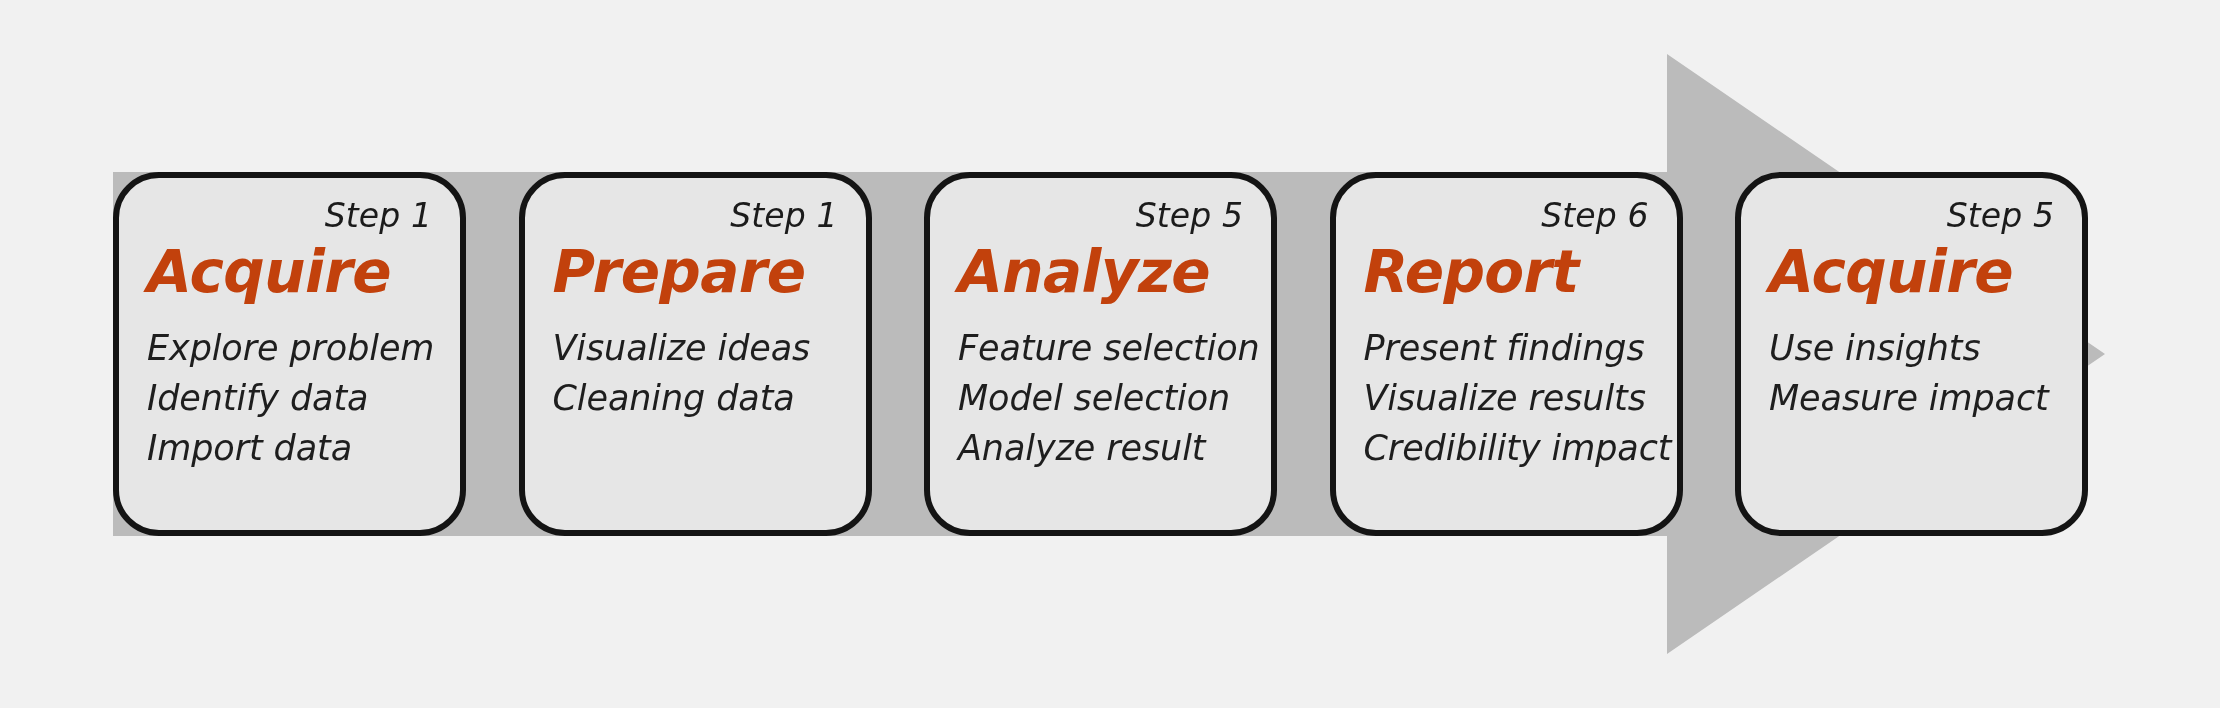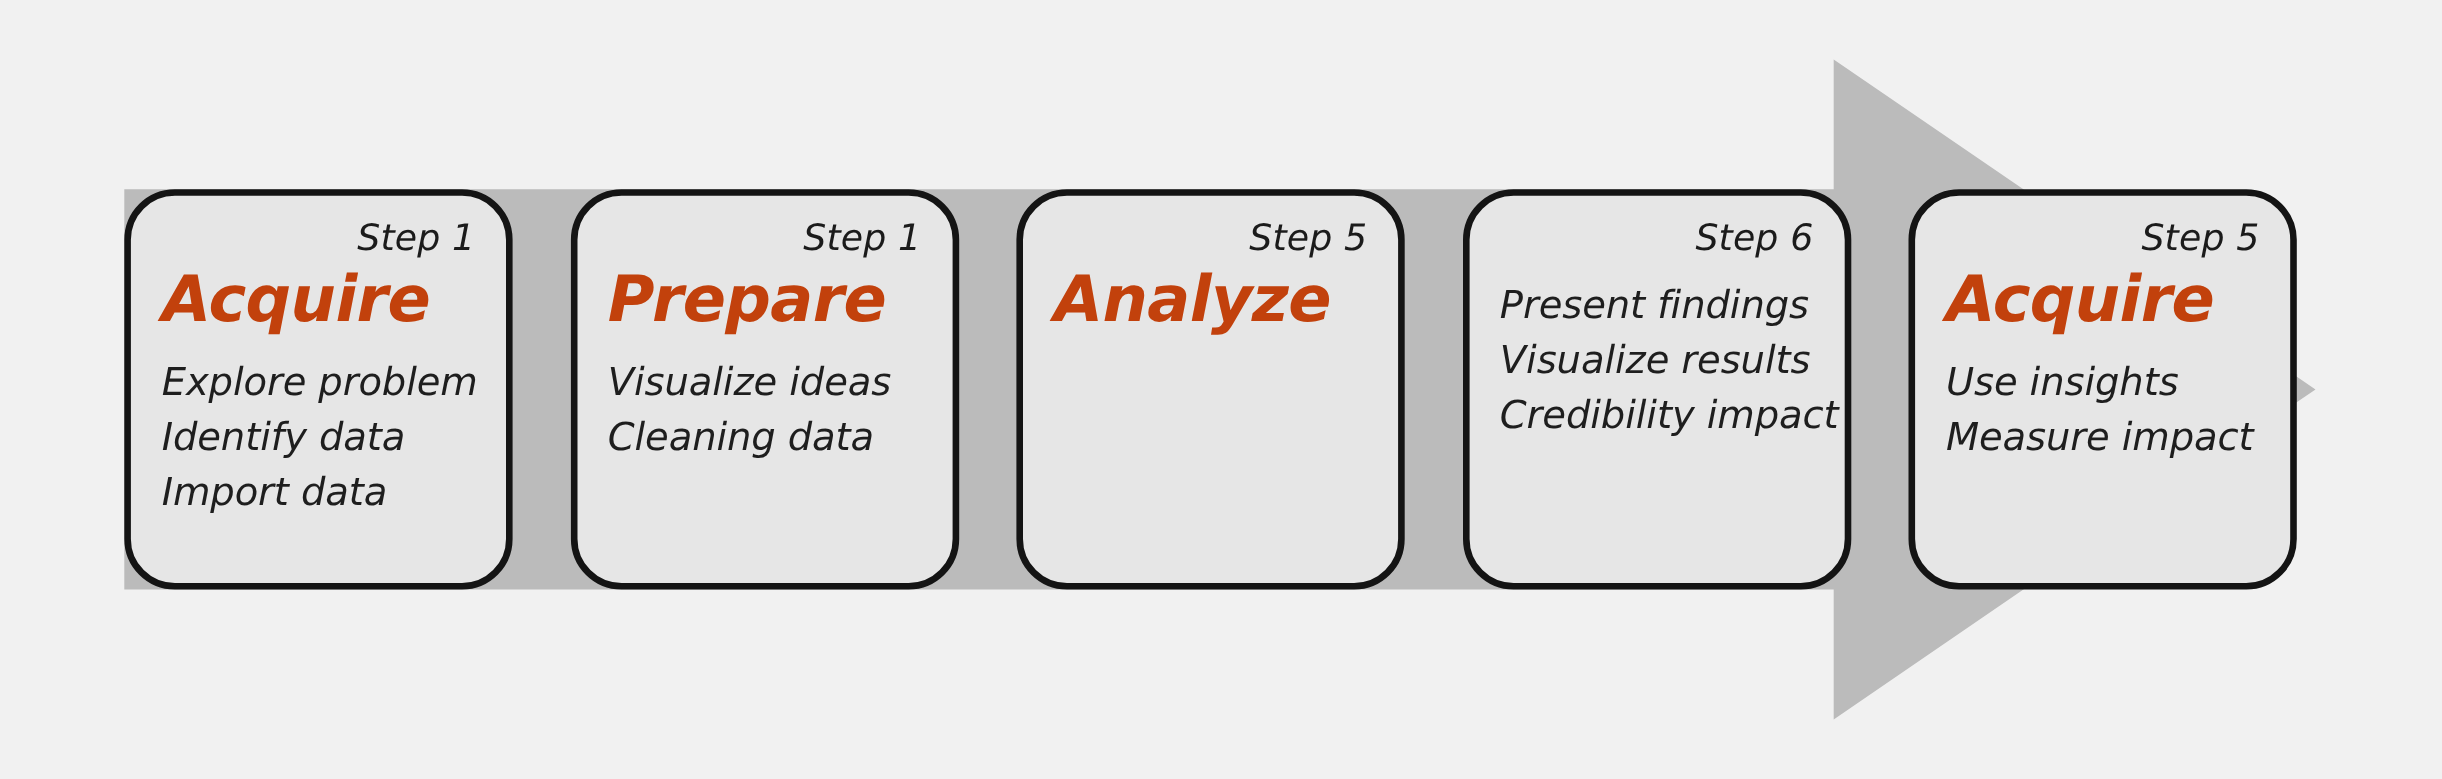--- a/index.html
+++ b/index.html
@@ -107,24 +107,30 @@
       <span class="card-title">Prepare</span>
       <ul class="bullets">
         <li>Visualize ideas</li>
         <li>Cleaning data</li>
       </ul>
     </div>
 
     <div class="card">
       <span class="step-label">Step 5</span>
       <span class="card-title">Analyze</span>
+      <ul class="bullets">
+        <li>Feature selection</li>
+        <li>Model selection</li>
+        <li>Analyze result</li>
+      </ul>
     </div>
 
     <div class="card">
       <span class="step-label">Step 6</span>
+      <span class="card-title">Report</span>
       <ul class="bullets">
         <li>Present findings</li>
         <li>Visualize results</li>
         <li>Credibility impact</li>
       </ul>
     </div>
 
     <div class="card">
       <span class="step-label">Step 5</span>
       <span class="card-title">Acquire</span>

